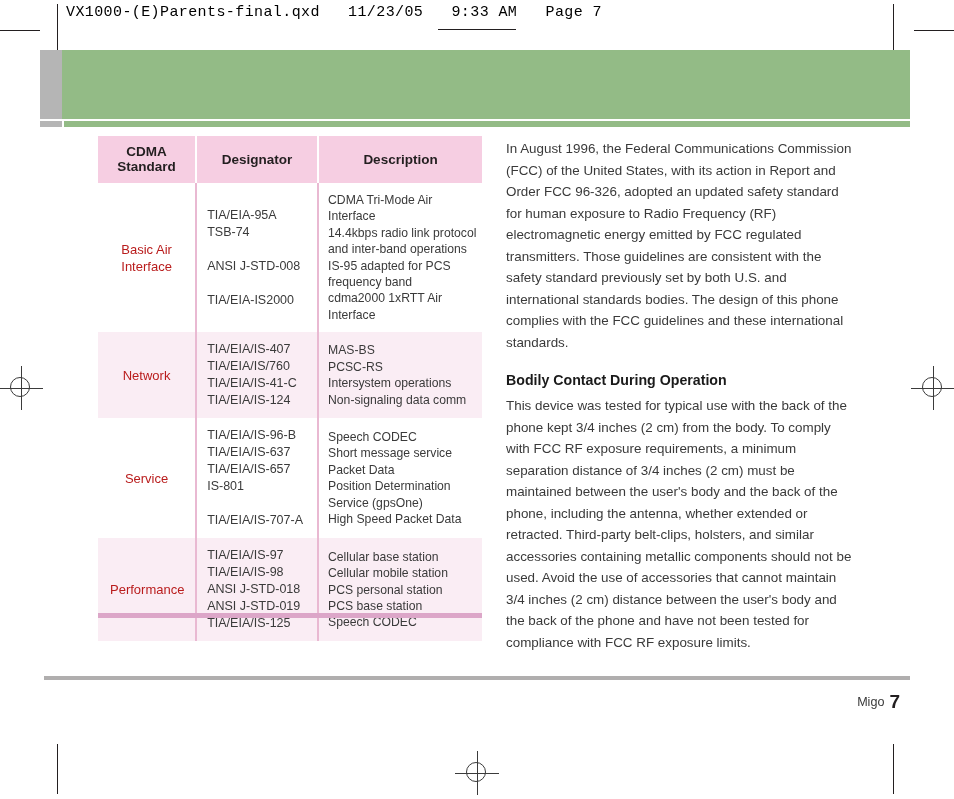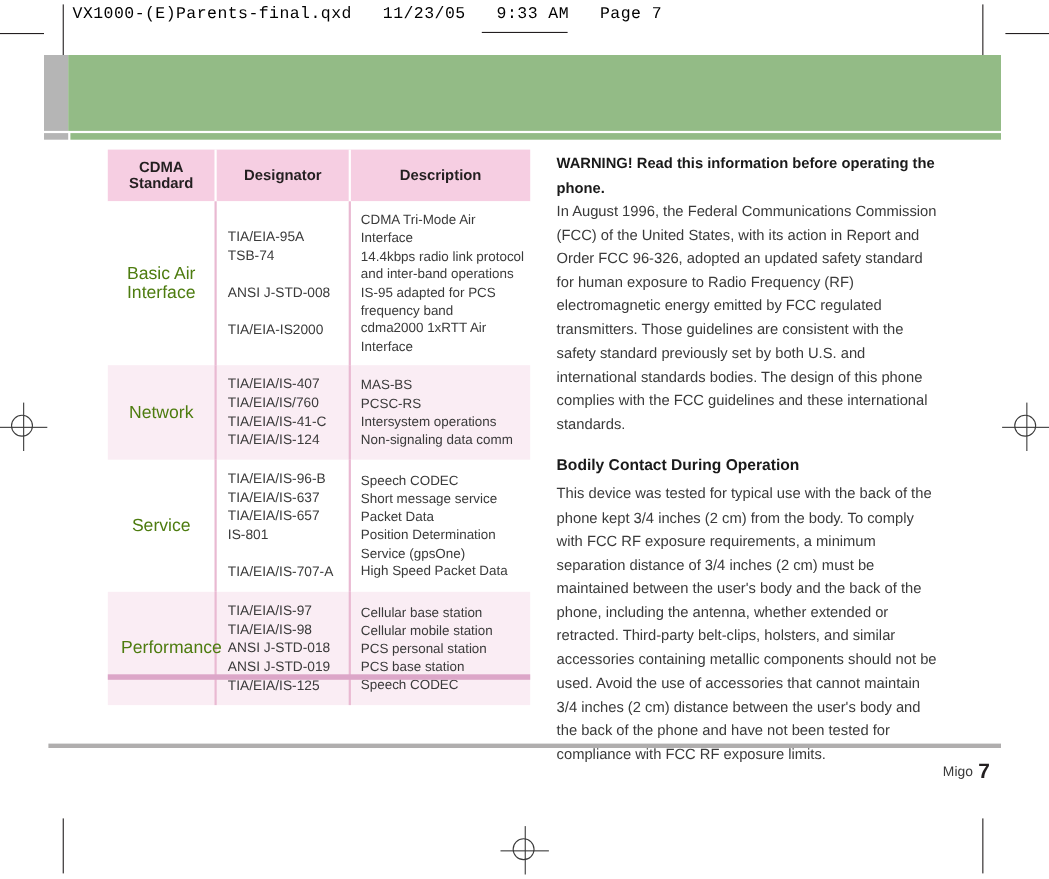--- a/index.html
+++ b/index.html
@@ -142,23 +142,23 @@
     font-weight: bold;
     text-align: center;
     color: #231f20;
     line-height: 15px;
     padding: 8px 2px 9px;
     border-right: 2px solid #ffffff;
   }
   .spec-table thead th:last-child { border-right: none; }
 
   .row-std {
-    font-size: 16px;
+    font-size: 13px;
     text-align: center;
-    color: #4d7c0f;
+    color: #b91c1c;
     line-height: 17px;
   }
   .row-desg {
     font-size: 12.5px;
     color: #3a3a3a;
     line-height: 17px;
     padding-left: 10px !important;
     border-left: 2px solid #e9b9d2;
     border-right: 2px solid #e9b9d2;
   }
@@ -367,21 +367,20 @@
         <span class="desc-line">PCS personal station</span>
         <span class="desc-line">PCS base station</span>
         <span class="desc-line">Speech CODEC</span>
       </td>
     </tr>
   </tbody>
 </table>
 <div class="table-bottom-rule" id="tableBottomRule" style="top: 613px;"></div>
 
 <div class="text-col">
-  <p class="warn-line">WARNING! Read this information before operating the phone.</p>
   <p class="body-par">In August 1996, the Federal Communications Commission (FCC) of the United States, with its action in Report and Order FCC 96-326, adopted an updated safety standard for human exposure to Radio Frequency (RF) electromagnetic energy emitted by FCC regulated transmitters. Those guidelines are consistent with the safety standard previously set by both U.S. and international standards bodies. The design of this phone complies with the FCC guidelines and these international standards.</p>
   <h2 class="sec-head second">Bodily Contact During Operation</h2>
   <p class="body-par">This device was tested for typical use with the back of the phone kept 3/4 inches (2 cm) from the body. To comply with FCC RF exposure requirements, a minimum separation distance of 3/4 inches (2 cm) must be maintained between the user's body and the back of the phone, including the antenna, whether extended or retracted. Third-party belt-clips, holsters, and similar accessories containing metallic components should not be used. Avoid the use of accessories that cannot maintain 3/4 inches (2 cm) distance between the user's body and the back of the phone and have not been tested for compliance with FCC RF exposure limits.</p>
 </div>
 
 <div class="footer-rule"></div>
 <div class="footer-text">
   <span>Migo</span><span class="footer-page">7</span>
 </div>
 

